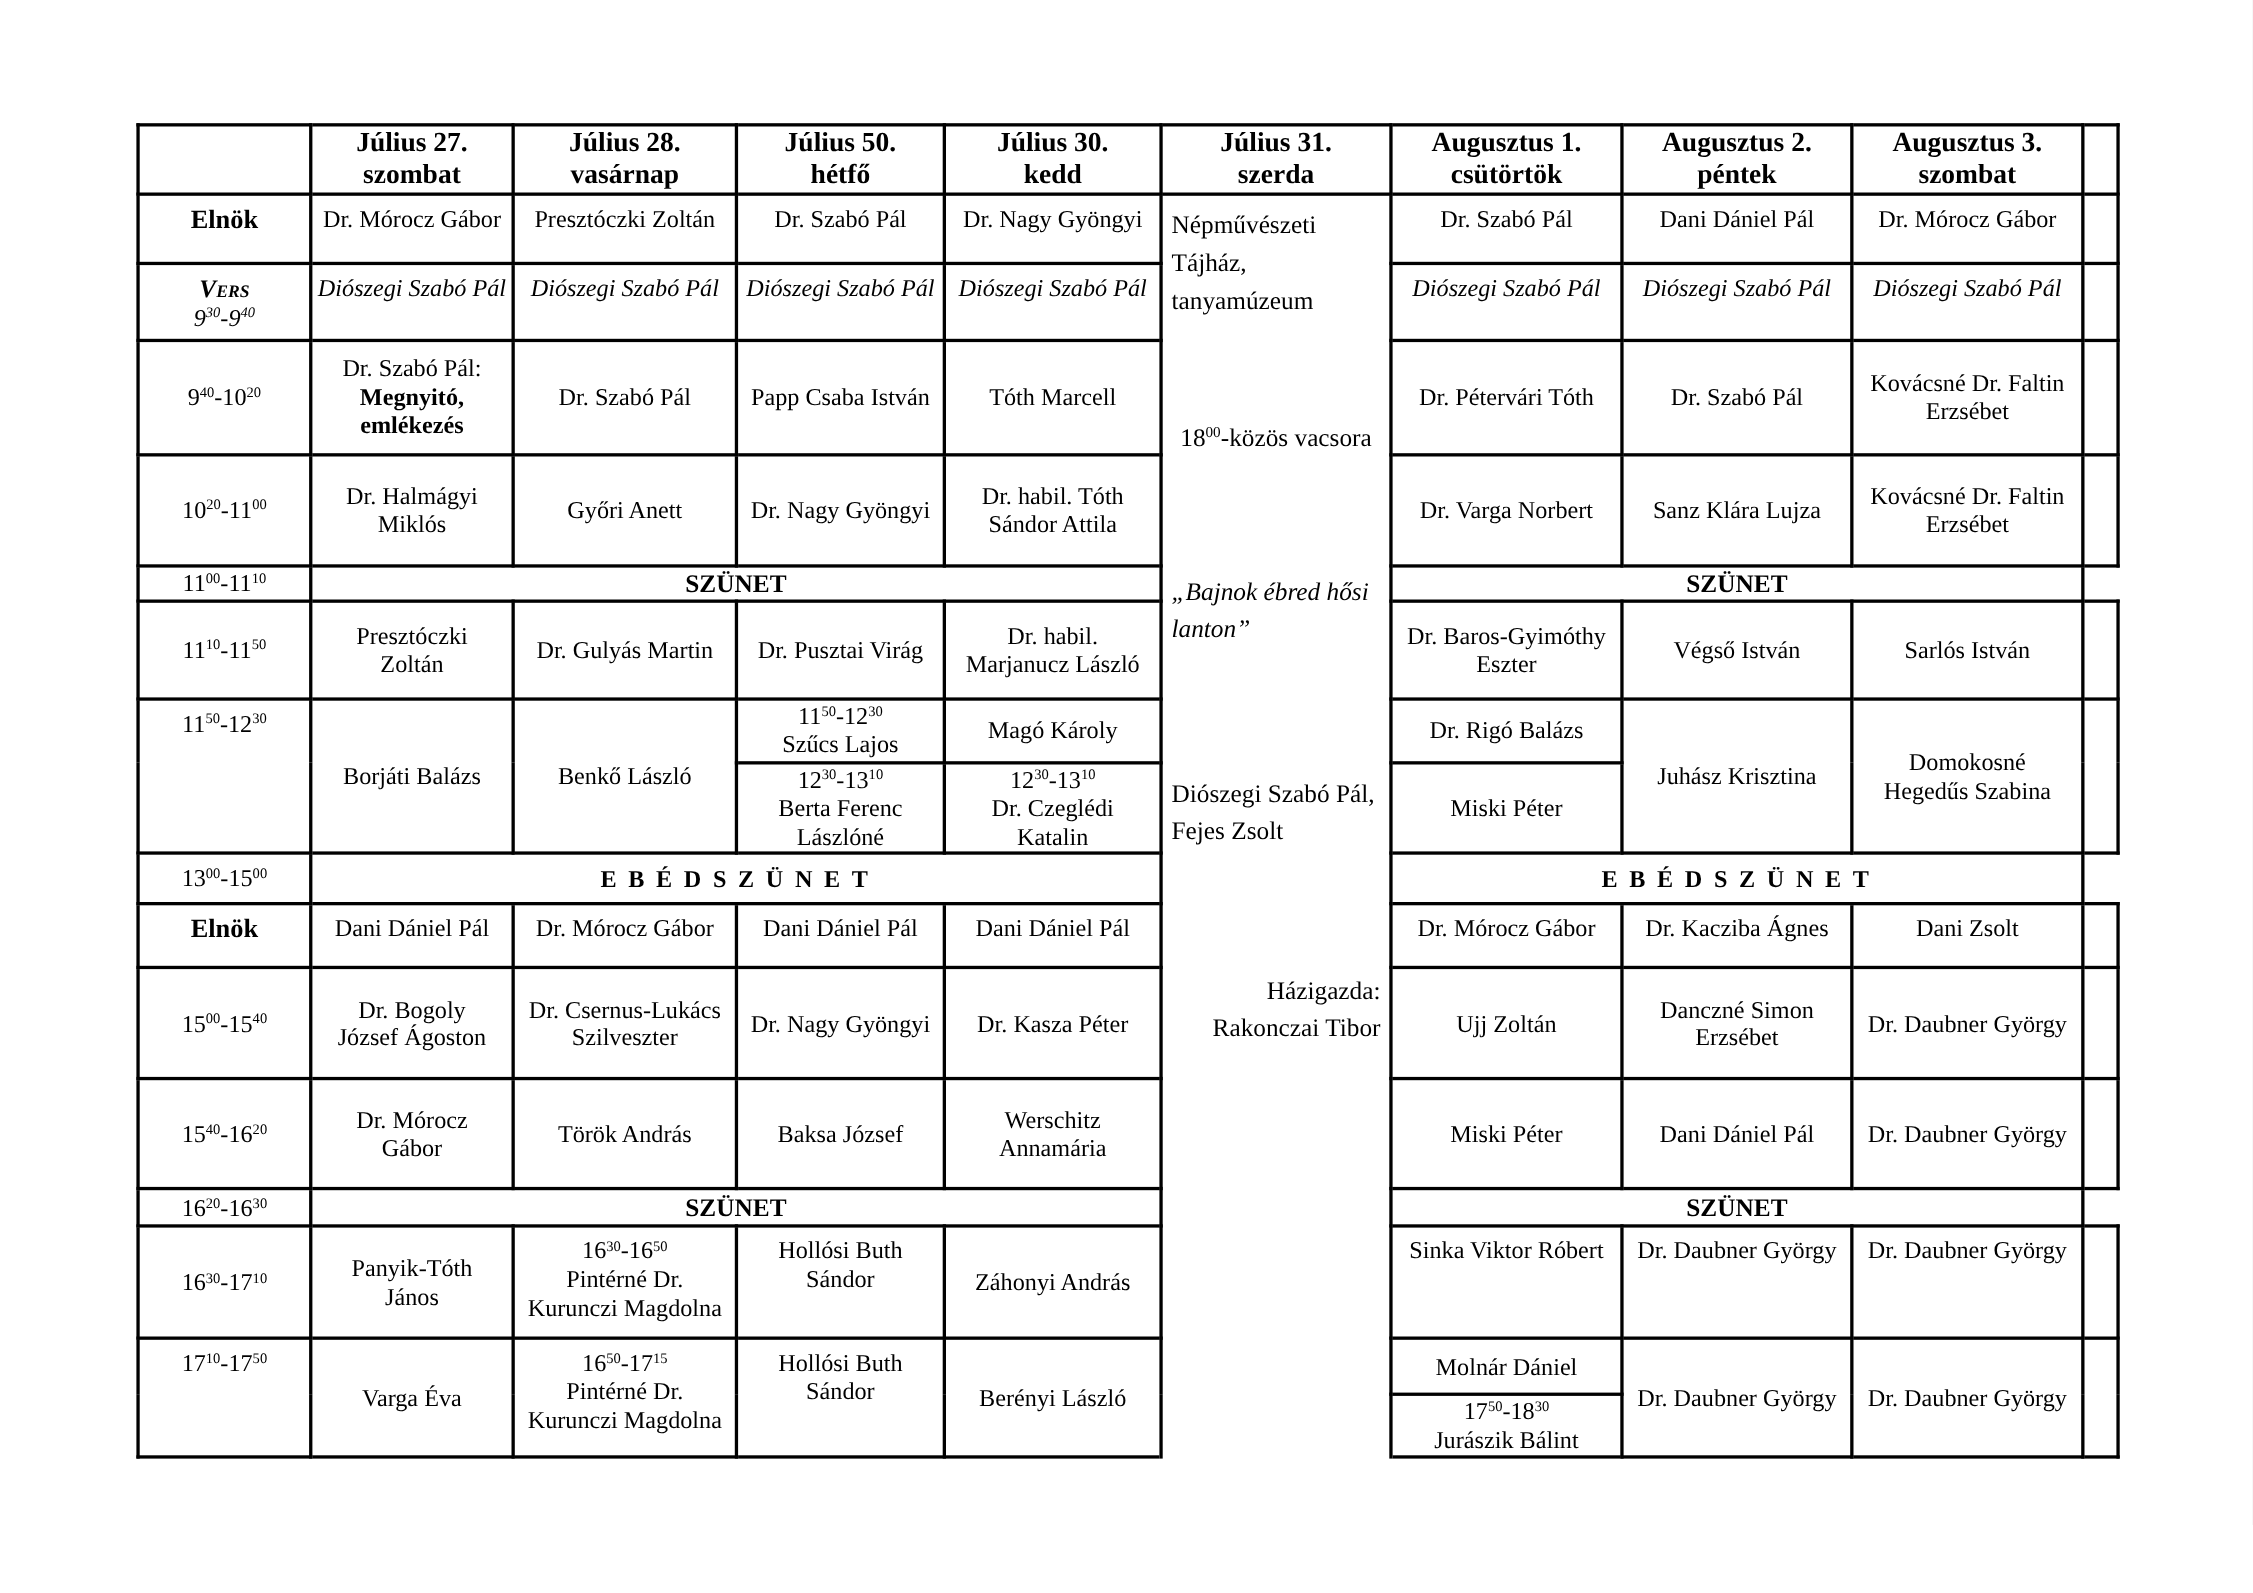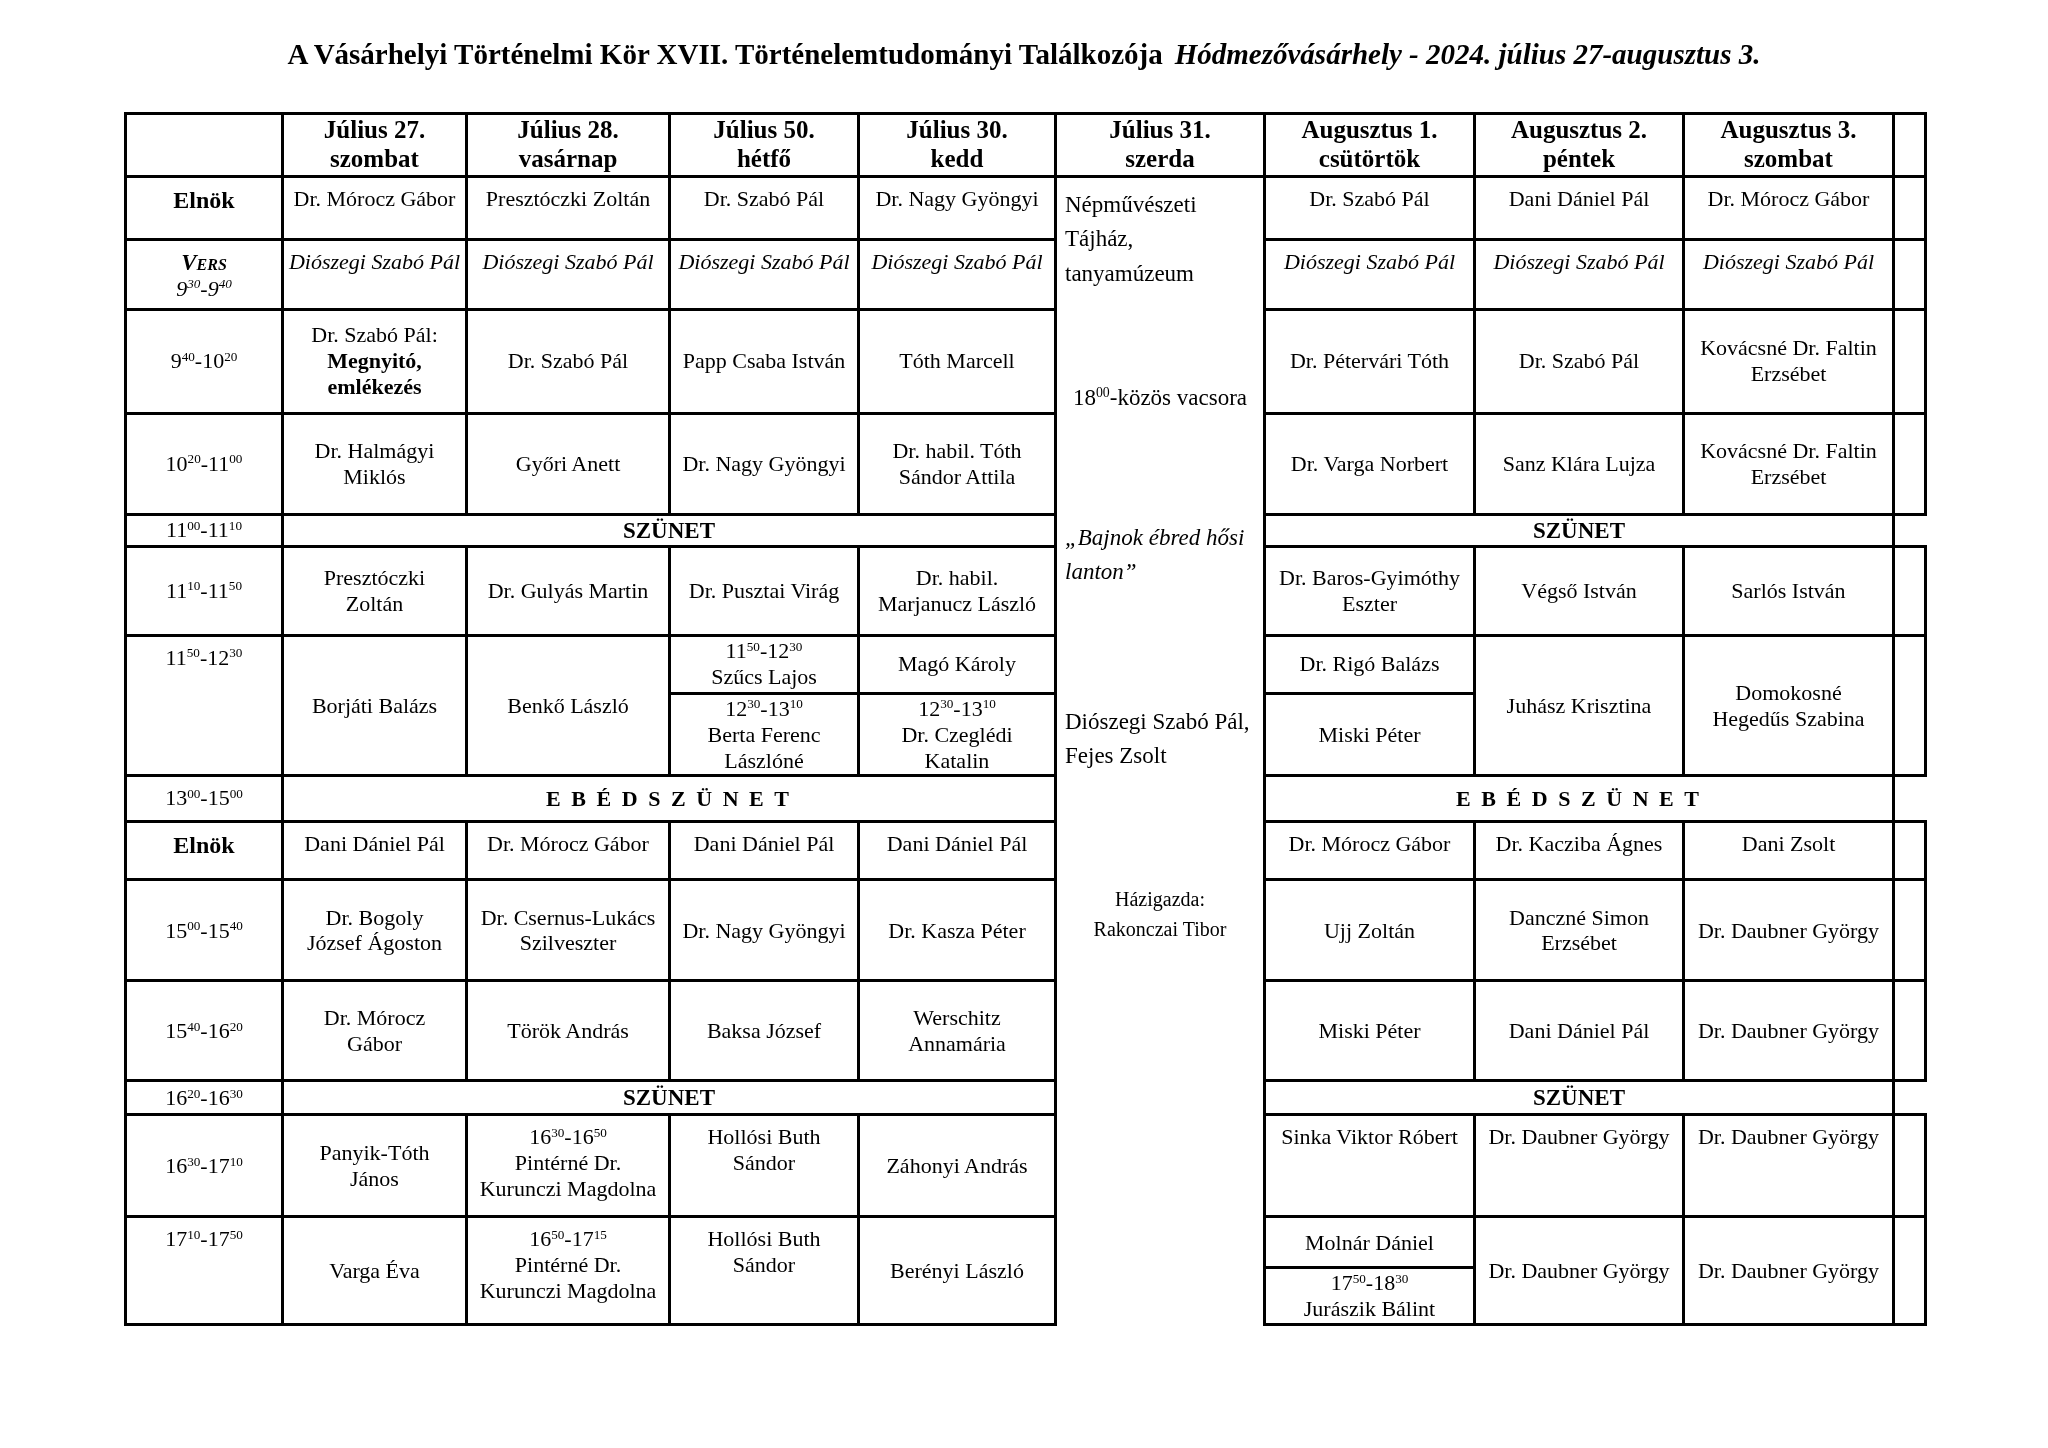--- a/index.html
+++ b/index.html
@@ -22,35 +22,32 @@
   .lunch-cell{font-weight:bold;font-size:22px;letter-spacing:0.48em;padding-left:0.48em;}
   sup{font-size:60%;line-height:0;vertical-align:baseline;position:relative;top:-0.55em;}
   .smallcaps{font-variant:small-caps;font-weight:bold;font-size:23px;}
 
   
   td.wed{border-bottom:none;vertical-align:top;text-align:center;padding:0 8px;}
   .wed-venue{margin-top:10px;text-align:left;font-size:23px;line-height:1.5;}
   .wed-dinner{margin-top:90px;text-align:center;font-size:23px;line-height:1.5;}
   .wed-perf{margin-top:105px;text-align:left;font-style:italic;font-size:23px;line-height:1.5;}
   .wed-performers{margin-top:115px;text-align:left;font-size:23px;line-height:1.5;}
-  .wed-host{margin-top:110px;text-align:center;font-size:20px;line-height:1.5;}
+  .wed-host{margin-top:110px;text-align:right;font-size:23px;line-height:1.5;}
 
   tr.h58{height:58px;} tr.h63{height:63px;} tr.h70{height:70px;font-style:italic;} tr.h104{height:104px;}
   tr.h101{height:101px;} tr.h29{height:29px;} tr.h89{height:89px;} tr.h58b{height:58px;}
   tr.h77{height:77px;} tr.h46{height:46px;} tr.h100{height:100px;} tr.h34{height:34px;}
   tr.h102{height:102px;} tr.h51{height:51px;} tr.h50{height:50px;}
 </style>
 </head>
 <body>
 
 <div class="page">
 
-  <div class="title-wrap">
-    <span class="title-main">A Vásárhelyi Történelmi Kör XVII. Történelemtudományi Találkozója</span><span class="title-sub">Hódmezővásárhely - 2024. július 27-augusztus 3.</span>
-  </div>
 
   <div class="schedule">
   <table>
     <colgroup>
       <col style="width:157px">
           <col style="width:184px">
           <col style="width:203px">
       <col style="width:189px">
           <col style="width:197px">
           <col style="width:209px">

